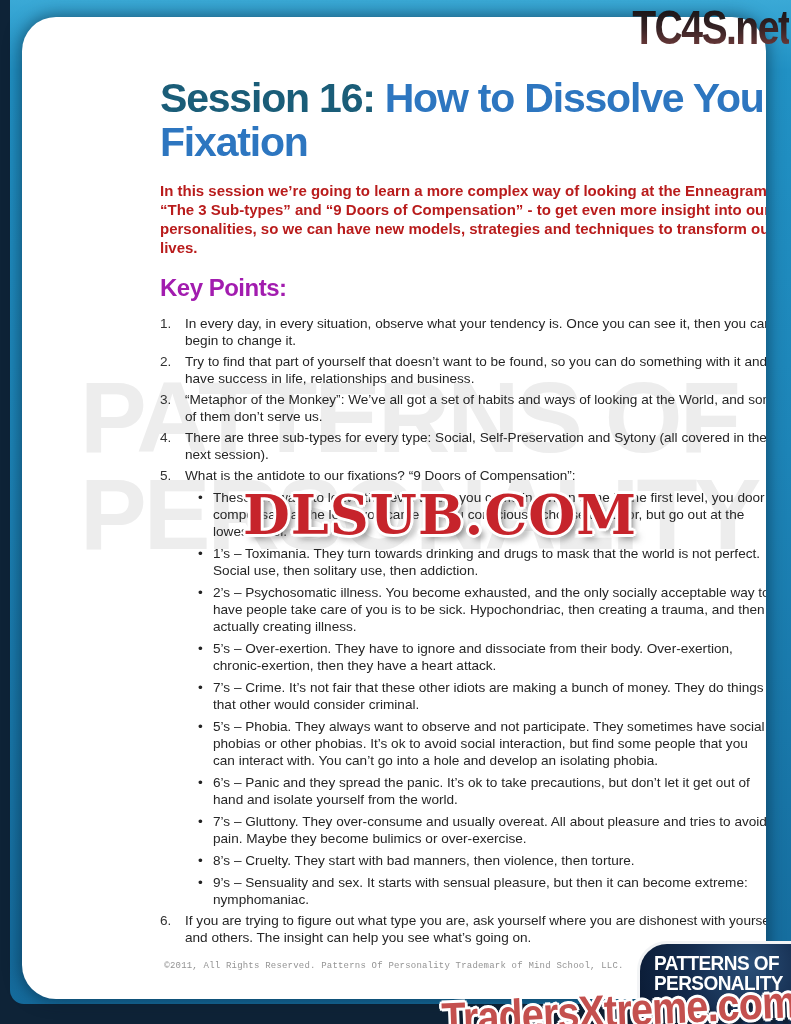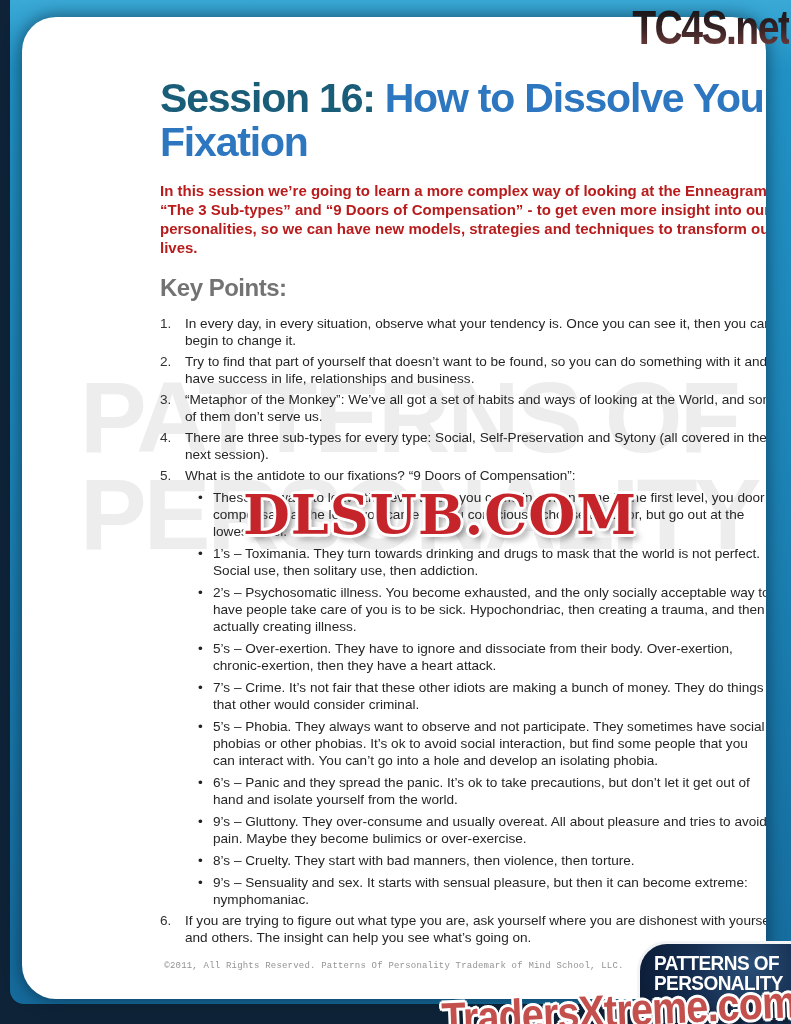--- a/index.html
+++ b/index.html
@@ -38,21 +38,21 @@
     width:625px;
   }
   .title .t1{color:#1a5d78;}
   .title .t2{color:#2d76c0;padding-left:10px;}
   .intro{
     margin:0;width:622px;
     font-size:15px;line-height:19px;font-weight:bold;color:#b91c1c;
   }
   .kp-head{
     margin:17px 0 13px 0;
-    font-size:24px;font-weight:bold;color:#737373;letter-spacing:-0.5px;
+    font-size:24px;font-weight:bold;color:#a21caf;letter-spacing:-0.5px;
   }
   .kp-list{width:625px;font-size:13.6px;line-height:17px;color:#262626;}
   .li{display:grid;grid-template-columns:25px 1fr;margin-top:4px;}
   .li .num{color:#333;}
   .subs{margin-left:38px;margin-top:1px;}
   .bl{display:grid;grid-template-columns:15px 1fr;margin-top:5px;width:575px;}
   .bl .dot{color:#222;}
   .footer{
     position:absolute;left:0;right:0;bottom:28px;
     text-align:center;
@@ -177,21 +177,21 @@
           <div class="bl">
             <span class="dot">•</span>
             <span class="btxt">5’s – Phobia. They always want to observe and not participate. They sometimes have social phobias or other phobias. It’s ok to avoid social interaction, but find some people that you can interact with. You can’t go into a hole and develop an isolating phobia.</span>
           </div>
           <div class="bl">
             <span class="dot">•</span>
             <span class="btxt">6’s – Panic and they spread the panic. It’s ok to take precautions, but don’t let it get out of hand and isolate yourself from the world.</span>
           </div>
           <div class="bl">
             <span class="dot">•</span>
-            <span class="btxt">9’s – Gluttony. They over-consume and usually overeat. All about pleasure and tries to avoid pain.  Maybe they become bulimics or over-exercise.</span>
+            <span class="btxt">7’s – Gluttony. They over-consume and usually overeat. All about pleasure and tries to avoid pain.  Maybe they become bulimics or over-exercise.</span>
           </div>
           <div class="bl">
             <span class="dot">•</span>
             <span class="btxt">8’s – Cruelty. They start with bad manners, then violence, then torture.</span>
           </div>
           <div class="bl">
             <span class="dot">•</span>
             <span class="btxt">9’s – Sensuality and sex. It starts with sensual pleasure, but then it can become extreme: nymphomaniac.</span>
           </div>
         </div>

